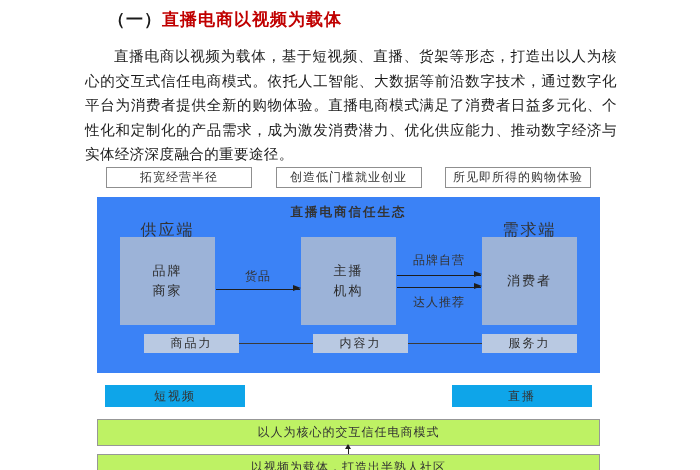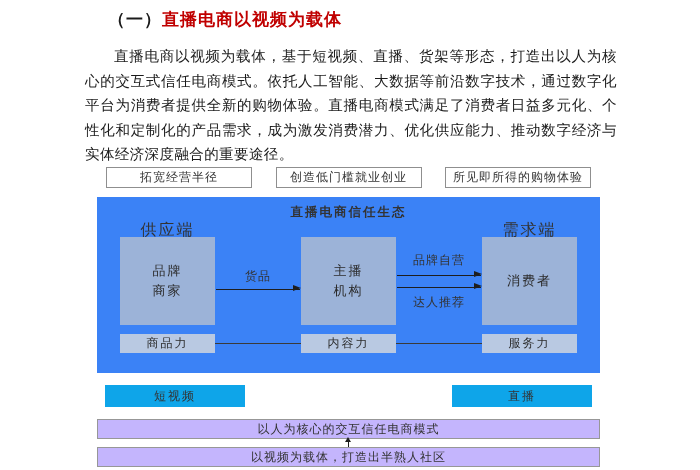--- a/index.html
+++ b/index.html
@@ -41,31 +41,31 @@
   .connector { display: flex; flex-direction: column; justify-content: center;
                align-items: stretch; padding: 0 1px; }
   .flow-label { text-align: center; font-size: 12px; color: #333; letter-spacing: 1px; }
   .h-arrow { position: relative; height: 0; border-top: 1.6px solid #1e1e1e; margin: 4px 0; }
   .h-arrow::after { content: ""; position: absolute; right: -1px; top: -4.6px; width: 0; height: 0;
                     border-left: 8px solid #1e1e1e; border-top: 3.8px solid transparent;
                     border-bottom: 3.8px solid transparent; }
   .connector.double { gap: 1px; }
   .connector.double .h-arrow { margin: 5px 0; }
 
-  .forces-row { margin-top: 9px; align-items: center; }
+  .forces-row { margin-top: 9px; align-items: center; margin-left: 24px; }
   .force-box { height: 19px; background: #b9c9e2; display: flex; align-items: center;
                justify-content: center; font-size: 12px; color: #2b2b2b; letter-spacing: 2px; }
   .force-line { height: 0; border-top: 1.6px solid #3a3a3a; }
 
   .channels-row { margin-top: 12px; display: flex; justify-content: space-between; padding: 0 8px; }
   .channel-box { width: 140px; height: 22px; background: #0ea5e9;
                  display: flex; align-items: center; justify-content: center;
                  font-size: 12px; color: #333; letter-spacing: 2px; }
 
-  .footer-box { margin-top: 12px; width: 503px; height: 20px; background: #c4b5fd;
+  .footer-box { margin-top: 12px; width: 503px; height: 27px; background: #bef264;
                 border: 1px solid #979797; display: flex; align-items: center;
                 justify-content: center; font-size: 12px; color: #333; letter-spacing: 1px; }
   .up-arrow-wrap { height: 8px; display: flex; justify-content: center; align-items: flex-end; }
   .up-arrow { position: relative; width: 0; height: 6px; border-left: 1.6px solid #1e1e1e; }
   .up-arrow::before { content: ""; position: absolute; left: -4px; top: -4px; width: 0; height: 0;
                       border-bottom: 5px solid #1e1e1e; border-left: 3.5px solid transparent;
                       border-right: 3.5px solid transparent; }
   .footer-box.second { margin-top: 0; }
 </style>
 </head>

